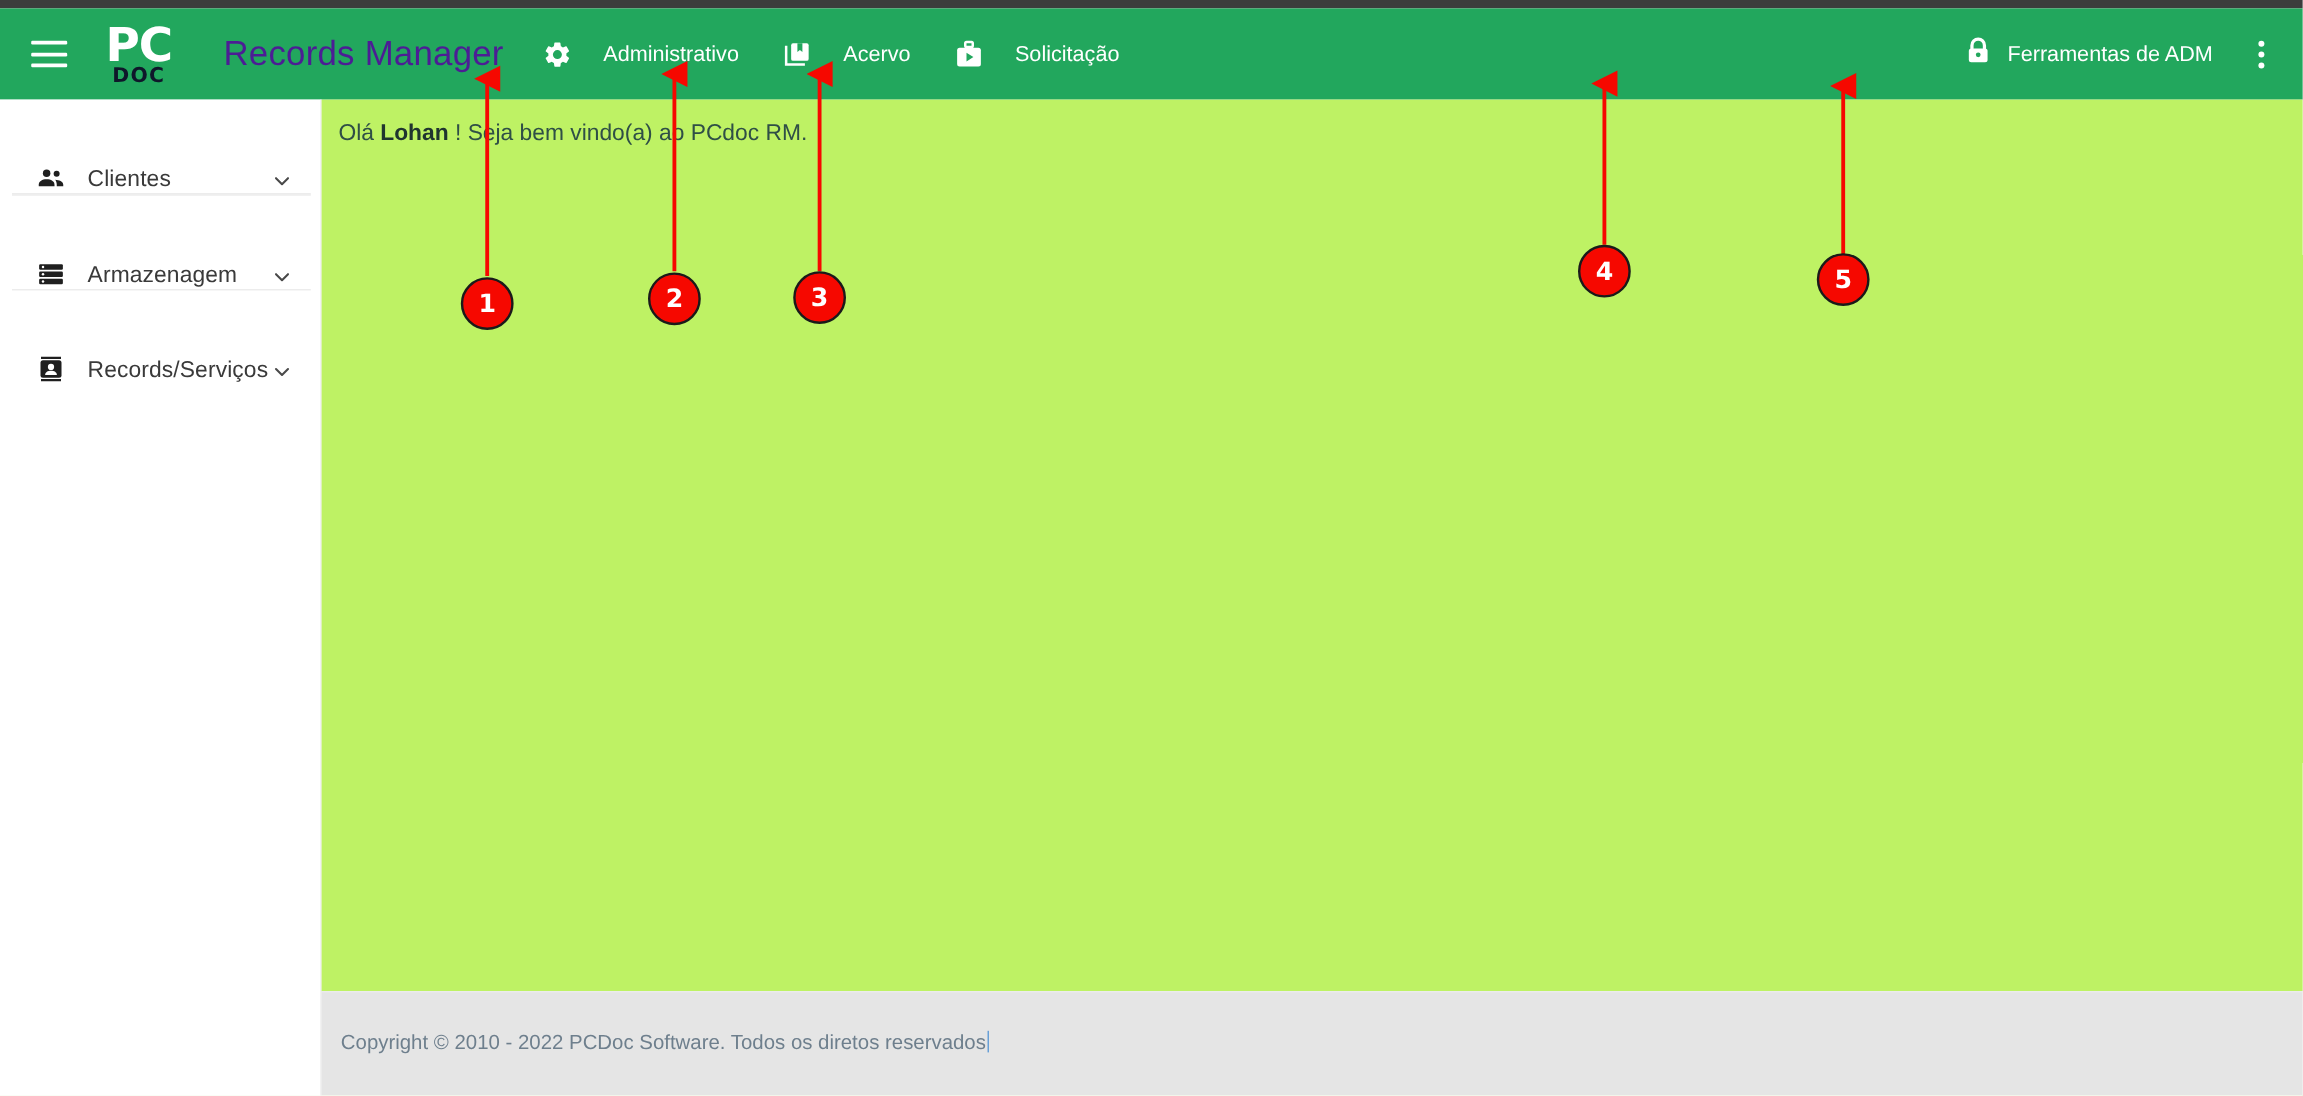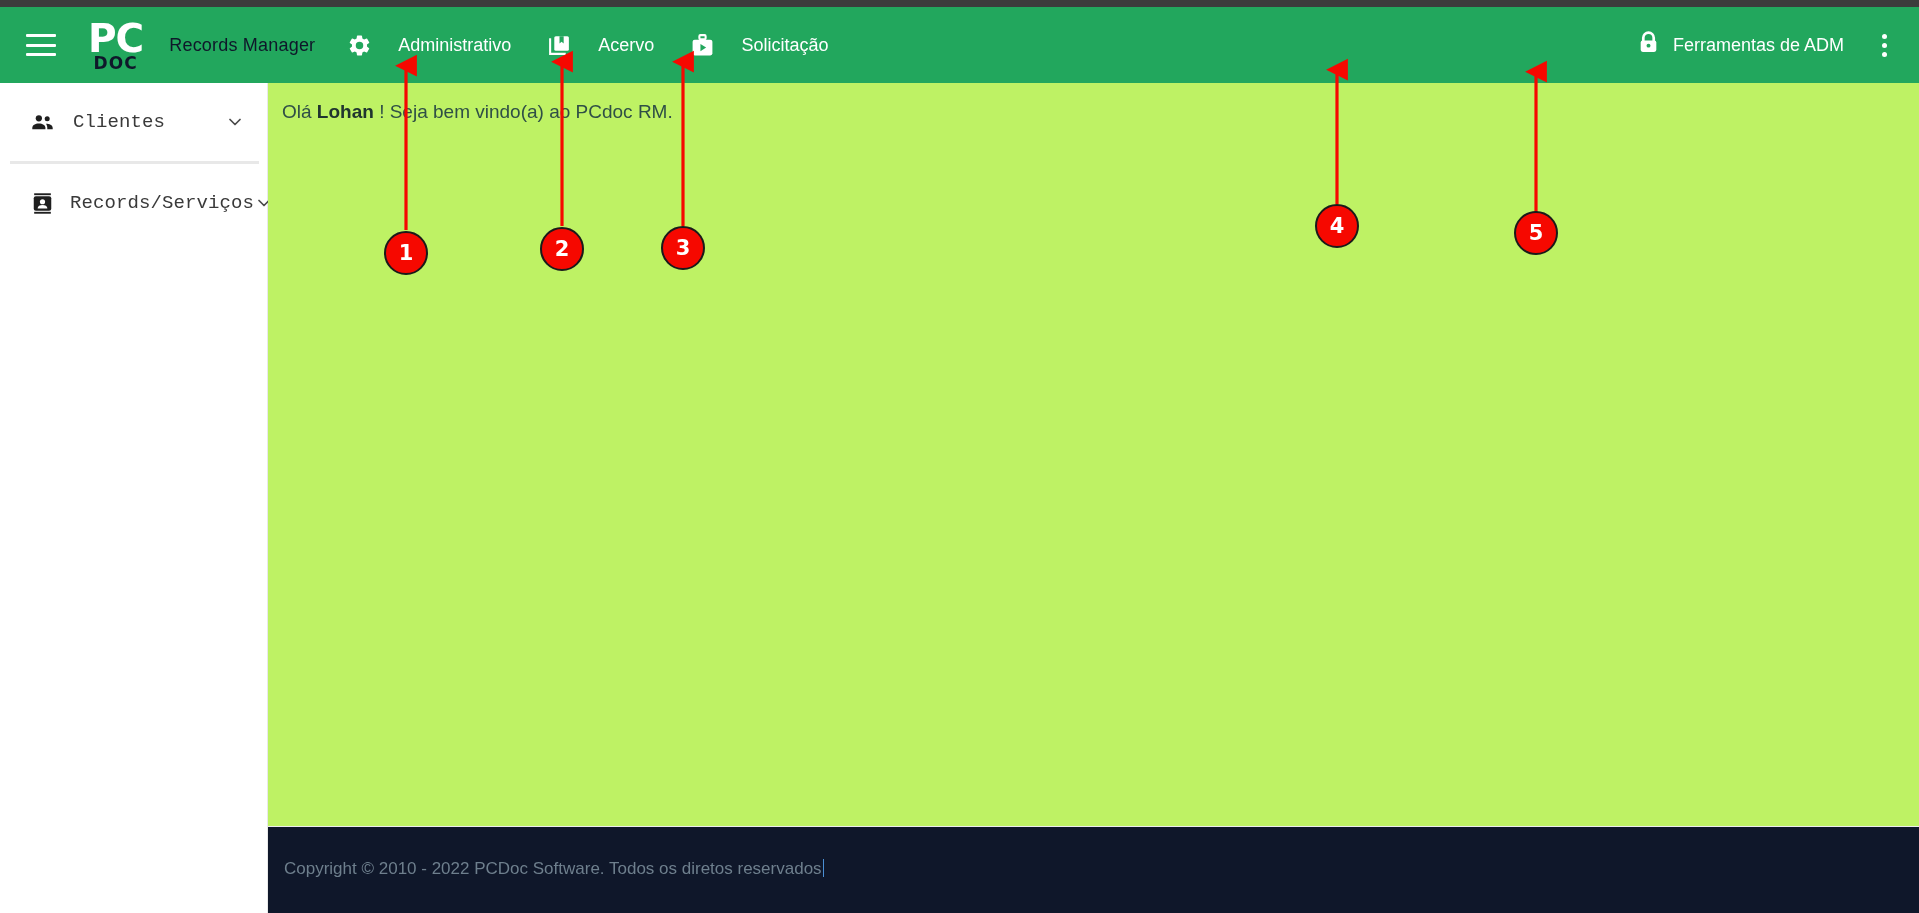--- a/index.html
+++ b/index.html
@@ -45,21 +45,21 @@
     font-family: "DejaVu Sans", sans-serif;
     font-weight: 800; font-size: 39px; letter-spacing: -1px; color:#fff;
   }
   .logo .doc {
     font-family: "DejaVu Sans", sans-serif;
     font-weight: 800; font-size: 17px; letter-spacing: 1px; color:#0f172a;
     margin-top: -3px;
   }
 
   .app-title {
-    margin-left: 26px; font-size: 18px; font-weight: 400; color:#0f172a;
+    margin-left: 43px; font-size: 29px; font-weight: 400; color:#4c1d95;
     white-space: nowrap; flex: 0 0 auto; letter-spacing: .2px;
   }
 
   .nav {
     display:flex; align-items:center; margin-left: 32px; gap: 36px; flex: 0 0 auto;
   }
   .nav-item {
     display:flex; align-items:center; gap: 26px;
     font-size: 18px; color:#fff; white-space: nowrap; cursor:pointer;
   }
@@ -77,22 +77,22 @@
     padding: 6px 8px; cursor:pointer;
   }
   .kebab i { display:block; width:5px; height:5px; border-radius:50%; background:#fff; }
 
   
   .sidebar {
     position:absolute; top: 83px; left: 0; width: 268px; height: 830px;
     background:#fff; border-right: 1px solid #e9e9e9;
   }
   .side-item {
-    height: 78px; display:flex; align-items:center;
-    padding: 0 22px 0 30px; cursor:pointer; position: relative; font-family: Liberation Mono, monospace;
+    height: 78px; display:flex; align-items:flex-end;
+    padding: 0 22px 0 30px; cursor:pointer; position: relative;
   }
   .side-item .sico { width: 28px; display:flex; align-items:center; justify-content:flex-start; color:#232323; }
   .side-item .slabel {
     margin-left: 15px; font-size: 19px; color:#3a3a3a; white-space:nowrap; flex:1;
     letter-spacing: .1px;
   }
   .side-item .chev { color:#4a4a4a; display:flex; align-items:center; }
   .side-sep { height:1px; background:#e8e8e8; margin: 0 8px 0 10px; }
 
   
@@ -101,21 +101,21 @@
     background:#bef264;
   }
   .welcome {
     position:absolute; top: 18px; left: 14px;
     font-size: 19px; color:#2f4f46; white-space:nowrap;
   }
   .welcome b { font-weight: 700; color:#20352f; }
 
   .footer {
     position:absolute; top: 826px; left: 268px; width: 1651px; height: 87px;
-    background:#0f172a; border-top: 1px solid #eceded;
+    background:#e5e5e5; border-top: 1px solid #eceded;
   }
   .footer-text {
     position:absolute; top: 32px; left: 16px;
     font-size: 17px; color:#6e7f8d; white-space:nowrap;
   }
   .caret {
     display:inline-block; width:1px; height: 18px; background:#4a8fd4;
     vertical-align:-3px; margin-left:1px;
   }
 
@@ -228,20 +228,38 @@
       <span class="chev">
         <svg width="20" height="20" viewBox="0 0 24 24" fill="none">
             <path d="M6 9l6 6 6-6" stroke="#4a4a4a" stroke-width="2.1" stroke-linecap="round" stroke-linejoin="round"></path>
           </svg>
       </span>
     </div>
     <div class="side-sep"></div>
 
     <div class="side-sep"></div>
 
+    <div class="side-item">
+      <span class="sico">
+        <svg width="25" height="25" viewBox="0 0 24 24" fill="#1f1f1f">
+          <rect x="2.5" y="4" width="19" height="4.4" rx="1"></rect>
+            <circle cx="5.6" cy="6.2" r="1" fill="#fff"></circle>
+          <rect x="2.5" y="9.8" width="19" height="4.4" rx="1"></rect>
+            <circle cx="5.6" cy="12" r="1" fill="#fff"></circle>
+          <rect x="2.5" y="15.6" width="19" height="4.4" rx="1"></rect>
+            <circle cx="5.6" cy="17.8" r="1" fill="#fff"></circle>
+        </svg>
+      </span>
+      <span class="slabel">Armazenagem</span>
+      <span class="chev">
+        <svg width="20" height="20" viewBox="0 0 24 24" fill="none">
+            <path d="M6 9l6 6 6-6" stroke="#4a4a4a" stroke-width="2.1" stroke-linecap="round" stroke-linejoin="round"></path>
+          </svg>
+      </span>
+    </div>
     <div class="side-sep"></div>
 
     <div class="side-item">
       <span class="sico">
         <svg width="25" height="25" viewBox="0 0 24 24" fill="#1f1f1f">
           <rect x="4" y="2.2" width="16" height="1.8"></rect>
           <rect x="4" y="20" width="16" height="1.8"></rect>
           <rect x="3.6" y="5" width="16.8" height="14" rx="2"></rect>
           <circle cx="12" cy="10.3" r="2.5" fill="#fff"></circle>
           <path d="M7.3 16.8c0-2.3 2.2-3.4 4.7-3.4s4.7 1.1 4.7 3.4z" fill="#fff"></path>

